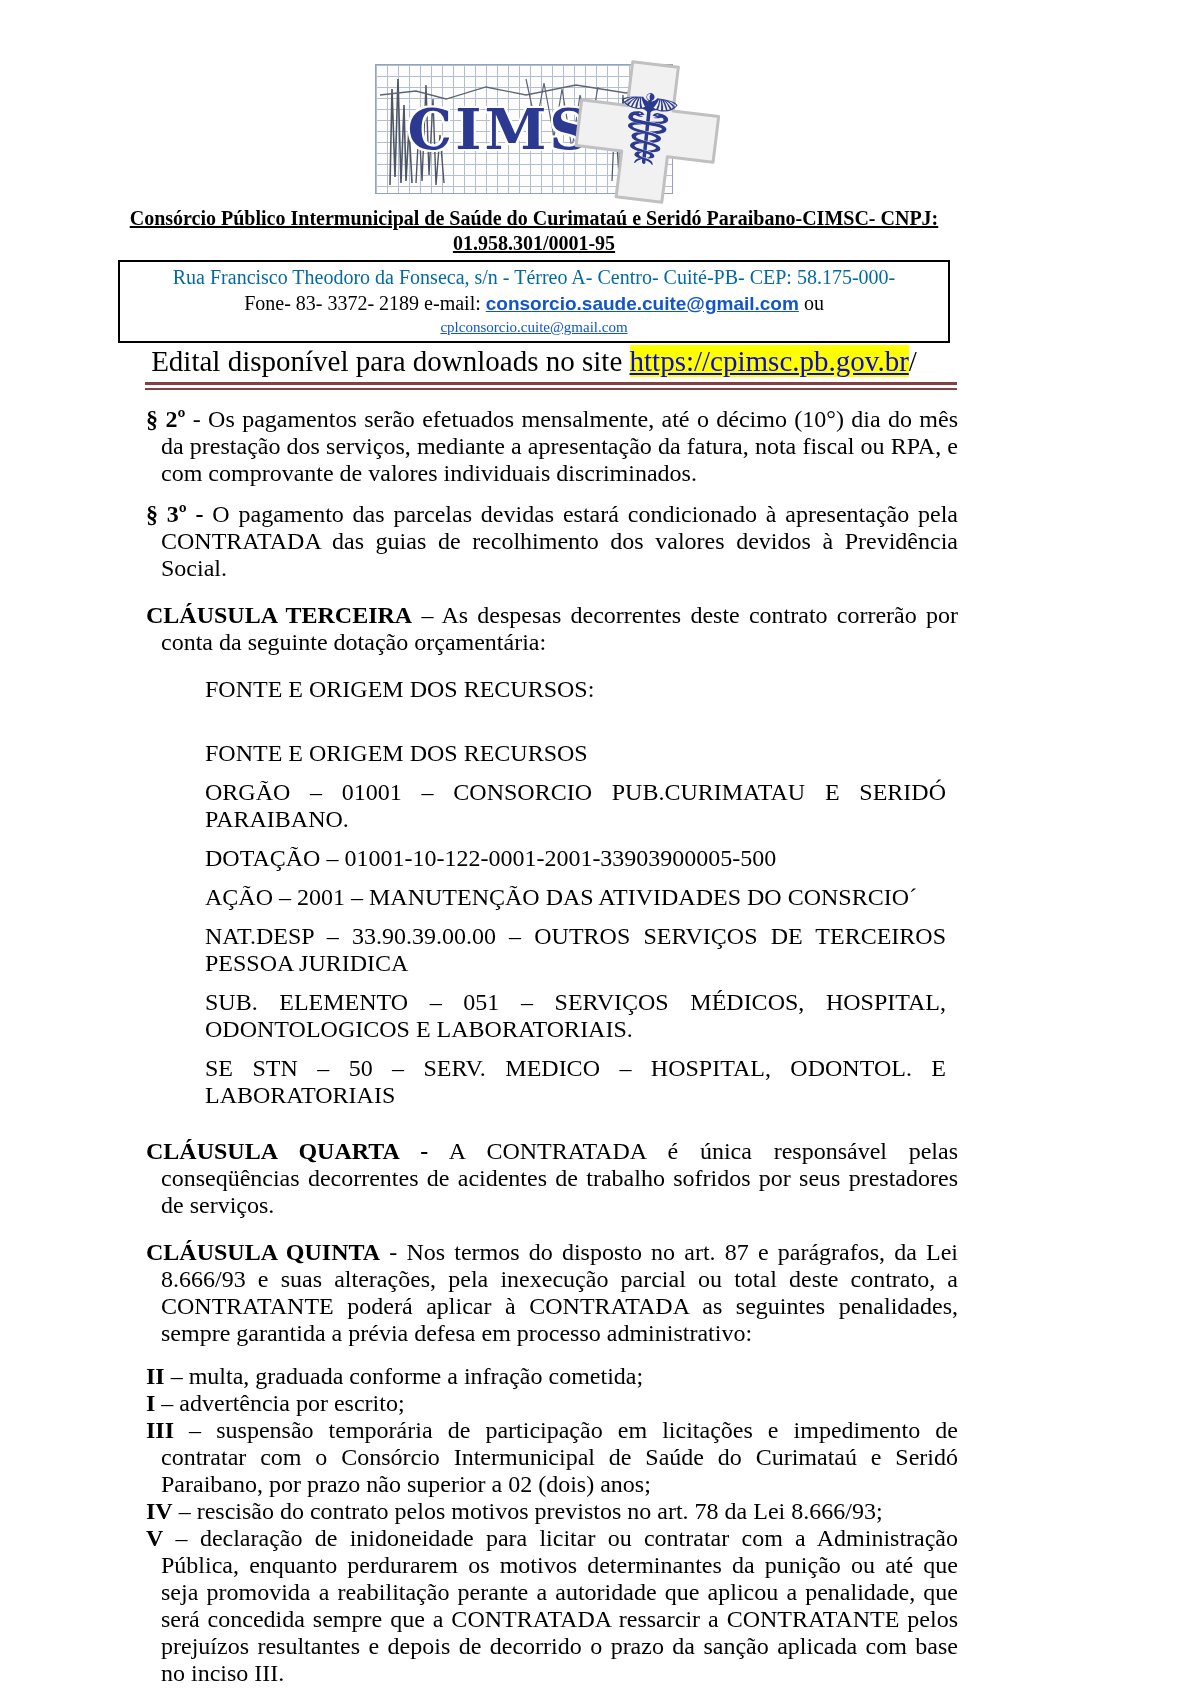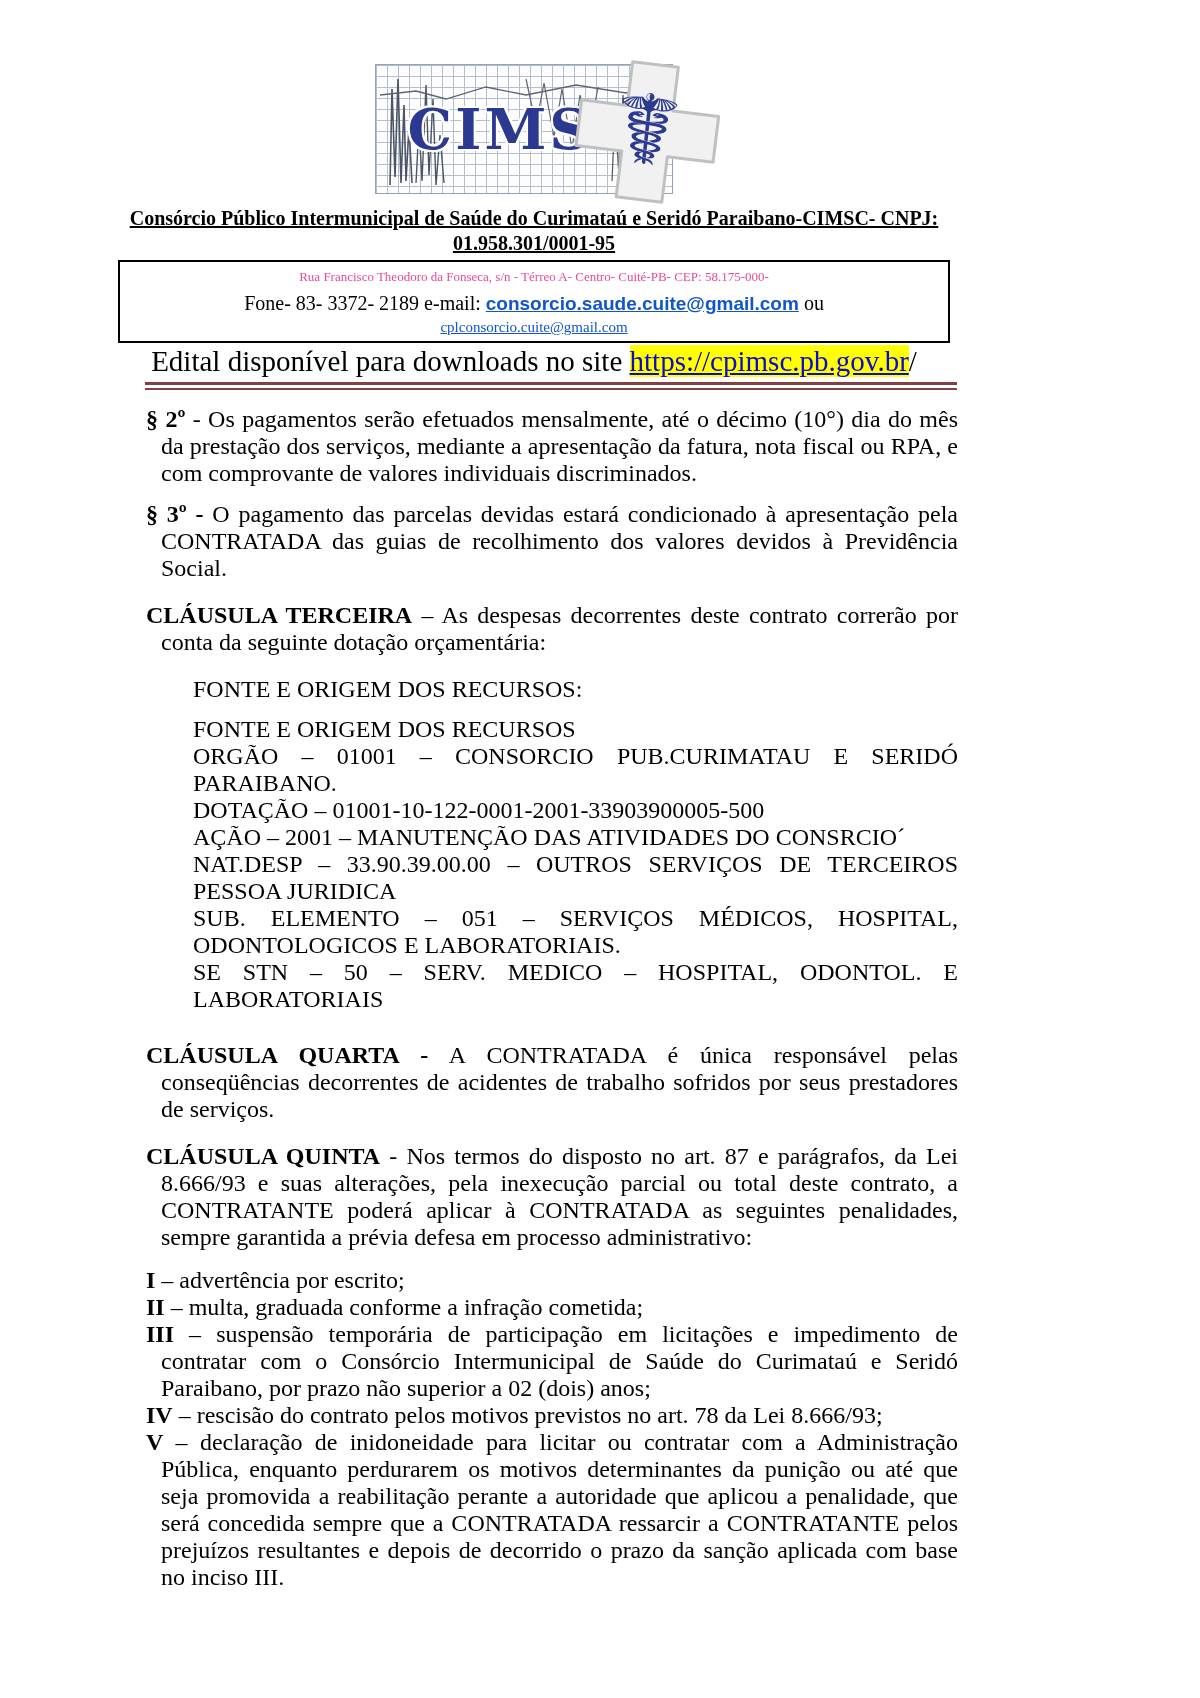--- a/index.html
+++ b/index.html
@@ -30,42 +30,42 @@
   .logo-cross { position:absolute; left:196px; top:-2px; width:152px; height:148px; }
   .caduceus {
     position:absolute; left:50%; top:50%; transform:translate(-50%,-54%) rotate(6deg);
     font-family:"DejaVu Sans", sans-serif; font-size:98px; line-height:1; color:#2b3990;
   }
 
   
   .doc-title { text-align:center; font-weight:bold; font-size:20px; line-height:25px; }
   .doc-title span { text-decoration:underline; }
   .info-box { border:2px solid #000; margin-top:4px; padding:2px 6px 3px; text-align:center; }
-  .addr { color:#ec4899; font-size:13px; line-height:26px; }
+  .addr { color:#0369a1; font-size:20px; line-height:26px; }
   .fone { font-size:20px; line-height:27px; color:#000; }
   .email-main {
     font-family:"Liberation Sans", sans-serif; font-weight:bold; font-size:19px;
     color:#1155CC; text-decoration:underline; cursor:pointer;
   }
   .email-alt-line { font-size:15px; line-height:21px; }
   .email-alt { color:#1155CC; text-decoration:underline; cursor:pointer; }
   .edital { text-align:center; font-size:29px; line-height:28px; margin-top:4px; }
   .edital-link { color:#0B0BD0; text-decoration:underline; background:#FFFF00; cursor:pointer; }
   .rule {
     margin:7px 0 16px 27px; width:812px; height:8px;
     border-top:3.5px solid #844141; border-bottom:2px solid #844141;
   }
 
   
   .doc-body { margin-left:28px; width:812px; font-size:24px; line-height:27px; text-align:justify; }
   .para { padding-left:15px; text-indent:-15px; margin-bottom:14px; }
   .para b { font-weight:bold; }
   .mb-lg { margin-bottom:20px; }
   .recursos { padding-left:47px; margin:6px 0 29px 0; }
-  .recursos p { margin:0; }
+  .recursos p { margin:12px; }
   .recursos .subgap { height:13px; }
   .item { padding-left:15px; text-indent:-15px; margin:0; }
 </style>
 </head>
 <body>
 
 <div class="sheet">
   <div class="col">
 
     <div class="logo-wrap">
@@ -127,21 +127,21 @@
         <p>AÇÃO – 2001 – MANUTENÇÃO DAS ATIVIDADES DO CONSRCIO´</p>
         <p>NAT.DESP – 33.90.39.00.00 – OUTROS SERVIÇOS DE TERCEIROS PESSOA JURIDICA</p>
         <p>SUB. ELEMENTO – 051 – SERVIÇOS MÉDICOS, HOSPITAL, ODONTOLOGICOS E LABORATORIAIS.</p>
         <p>SE STN – 50 – SERV. MEDICO – HOSPITAL, ODONTOL. E LABORATORIAIS</p>
       </div>
 
       <p class="para mb-lg"><b>CLÁUSULA QUARTA -</b><span> A CONTRATADA é única responsável pelas conseqüências decorrentes de acidentes de trabalho sofridos por seus prestadores de serviços.</span></p>
 
       <p class="para" style="margin-bottom:16px;"><b>CLÁUSULA QUINTA</b><span> - Nos termos do disposto no art. 87 e parágrafos, da Lei 8.666/93 e suas alterações, pela inexecução parcial ou total deste contrato, a CONTRATANTE poderá aplicar à CONTRATADA as seguintes penalidades, sempre garantida a prévia defesa em processo administrativo:</span></p>
 
+      <p class="item"><b>II</b><span> – multa, graduada conforme a infração cometida;</span></p>
       <p class="item"><b>I</b><span> – advertência por escrito;</span></p>
-      <p class="item"><b>II</b><span> – multa, graduada conforme a infração cometida;</span></p>
       <p class="item"><b>III</b><span> – suspensão temporária de participação em licitações e impedimento de contratar com o Consórcio Intermunicipal de Saúde do Curimataú e Seridó Paraibano, por prazo não superior a 02 (dois) anos;</span></p>
       <p class="item"><b>IV</b><span> – rescisão do contrato pelos motivos previstos no art. 78 da Lei 8.666/93;</span></p>
       <p class="item"><b>V</b><span> – declaração de inidoneidade para licitar ou contratar com a Administração Pública, enquanto perdurarem os motivos determinantes da punição ou até que seja promovida a reabilitação perante a autoridade que aplicou a penalidade, que será concedida sempre que a CONTRATADA ressarcir a CONTRATANTE pelos prejuízos resultantes e depois de decorrido o prazo da sanção aplicada com base no inciso III.</span></p>
 
     </div>
   </div>
 </div>
 
 </body></html>

